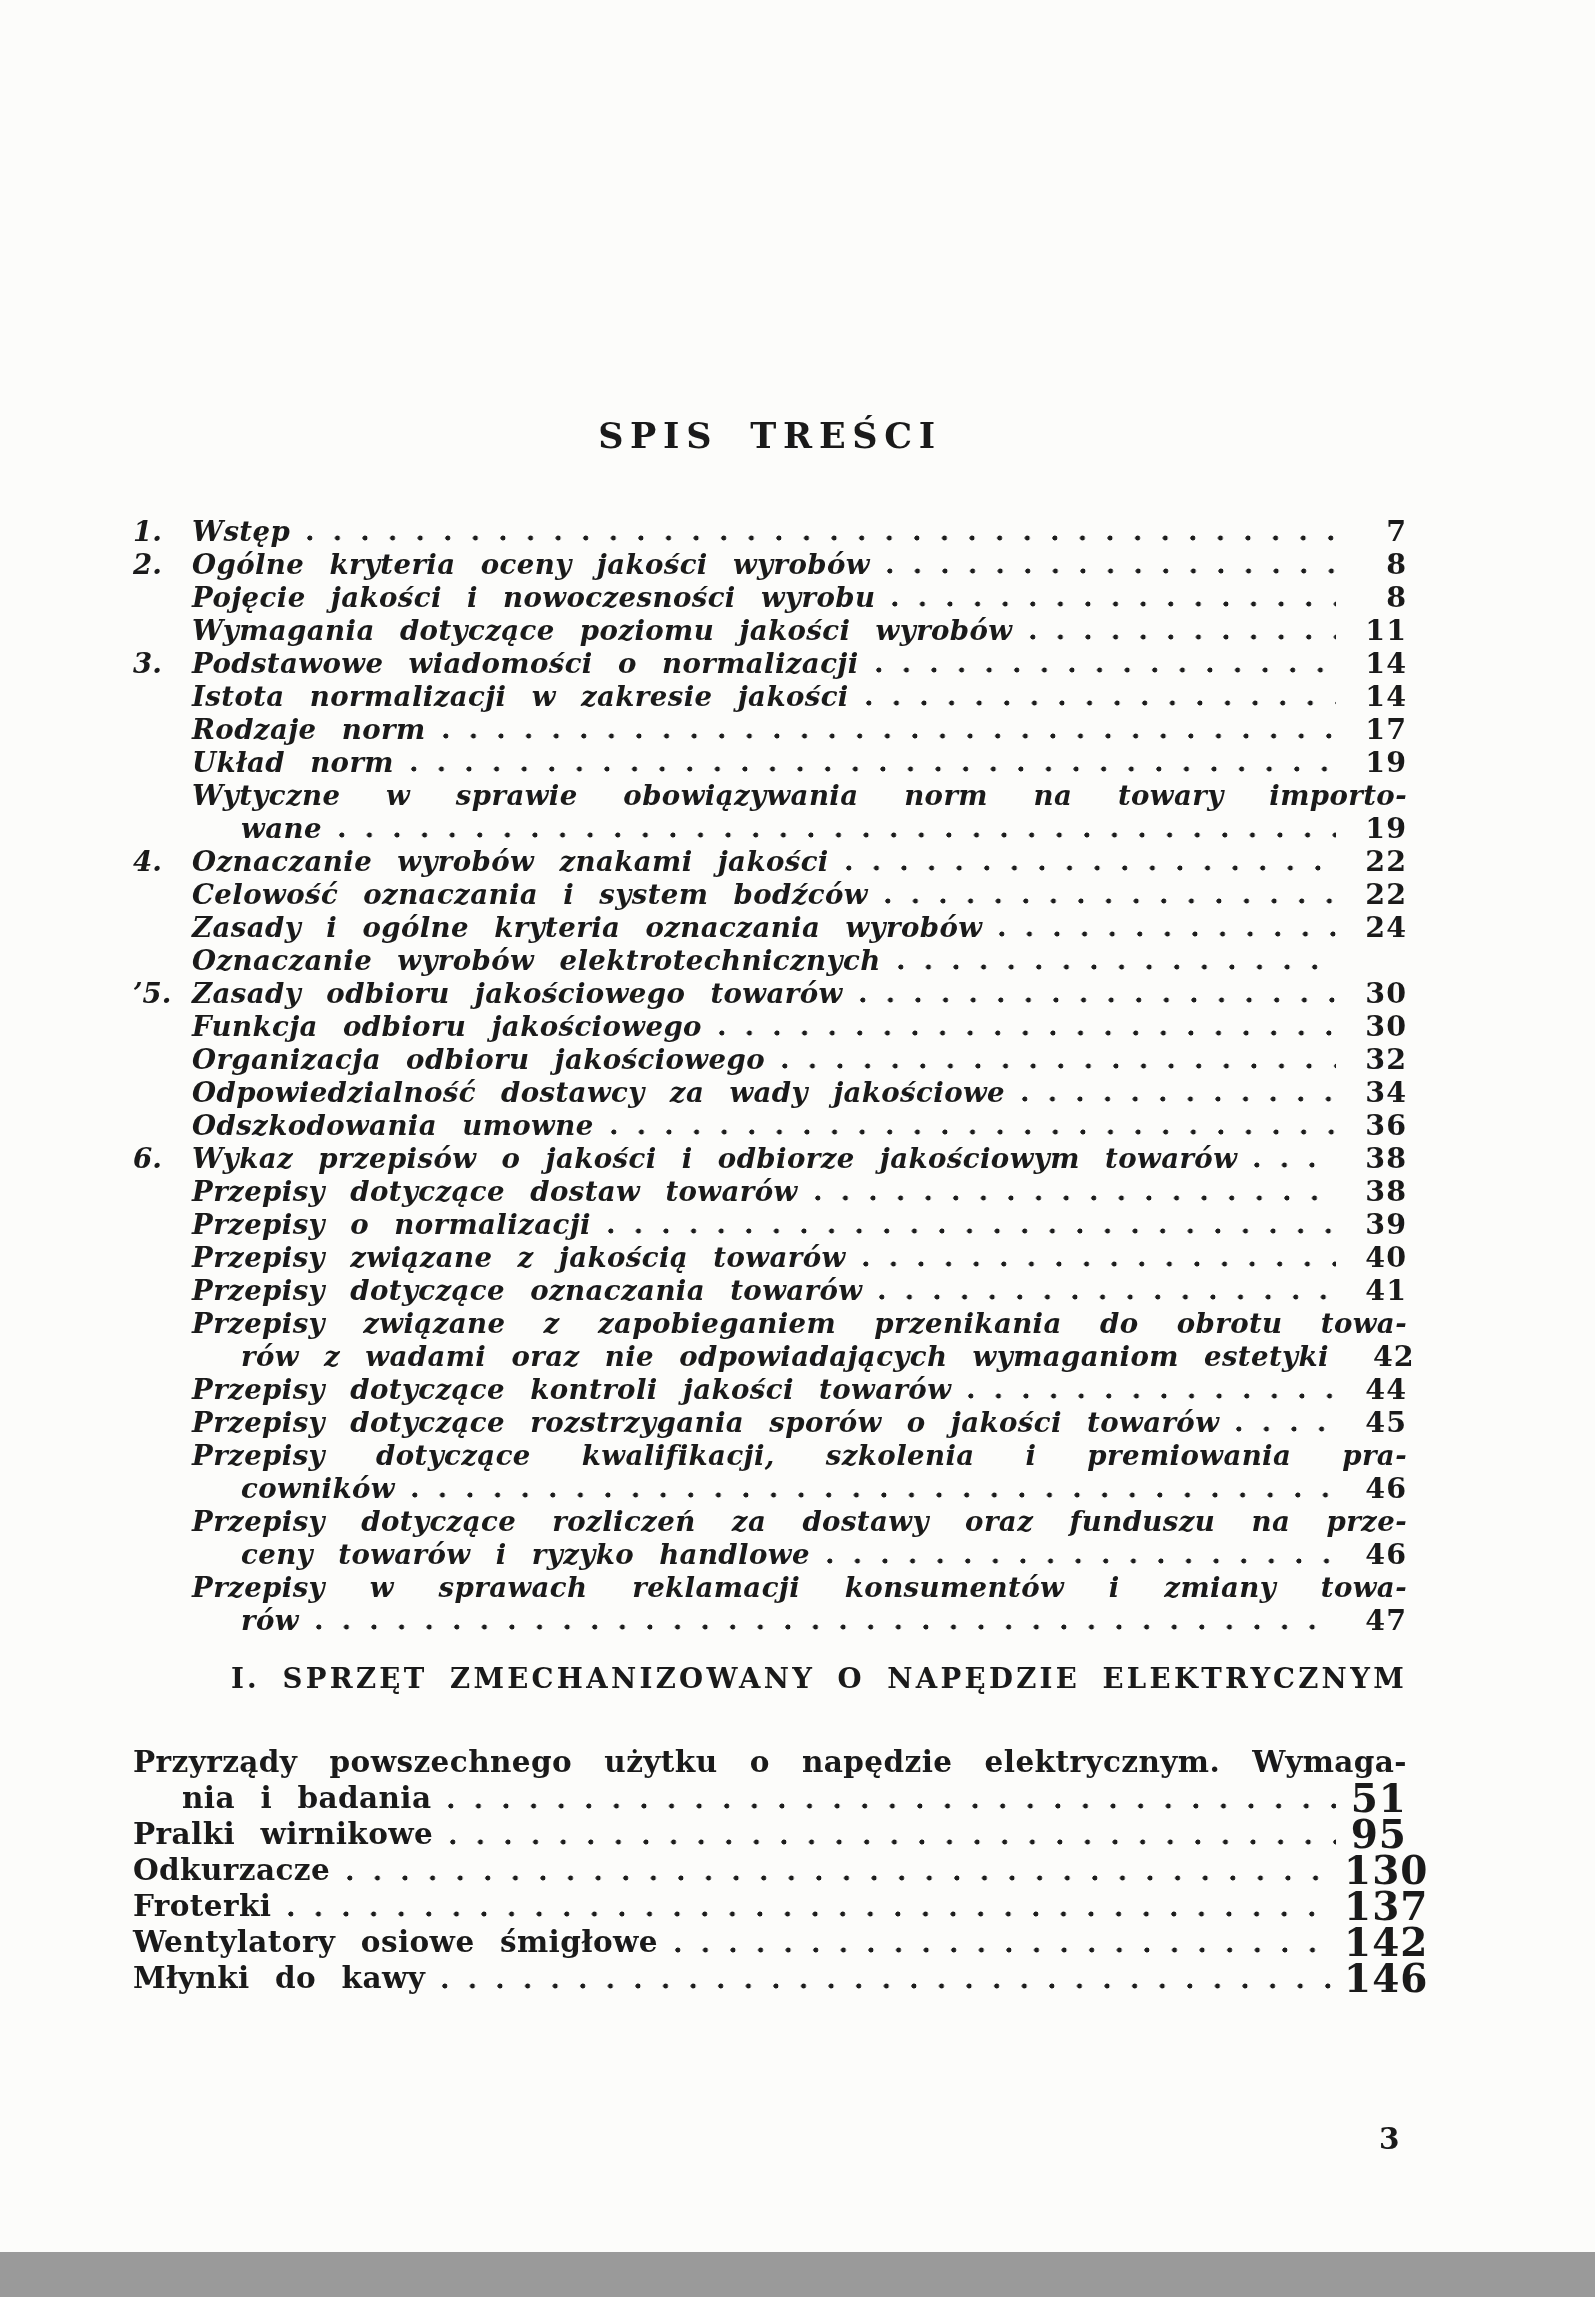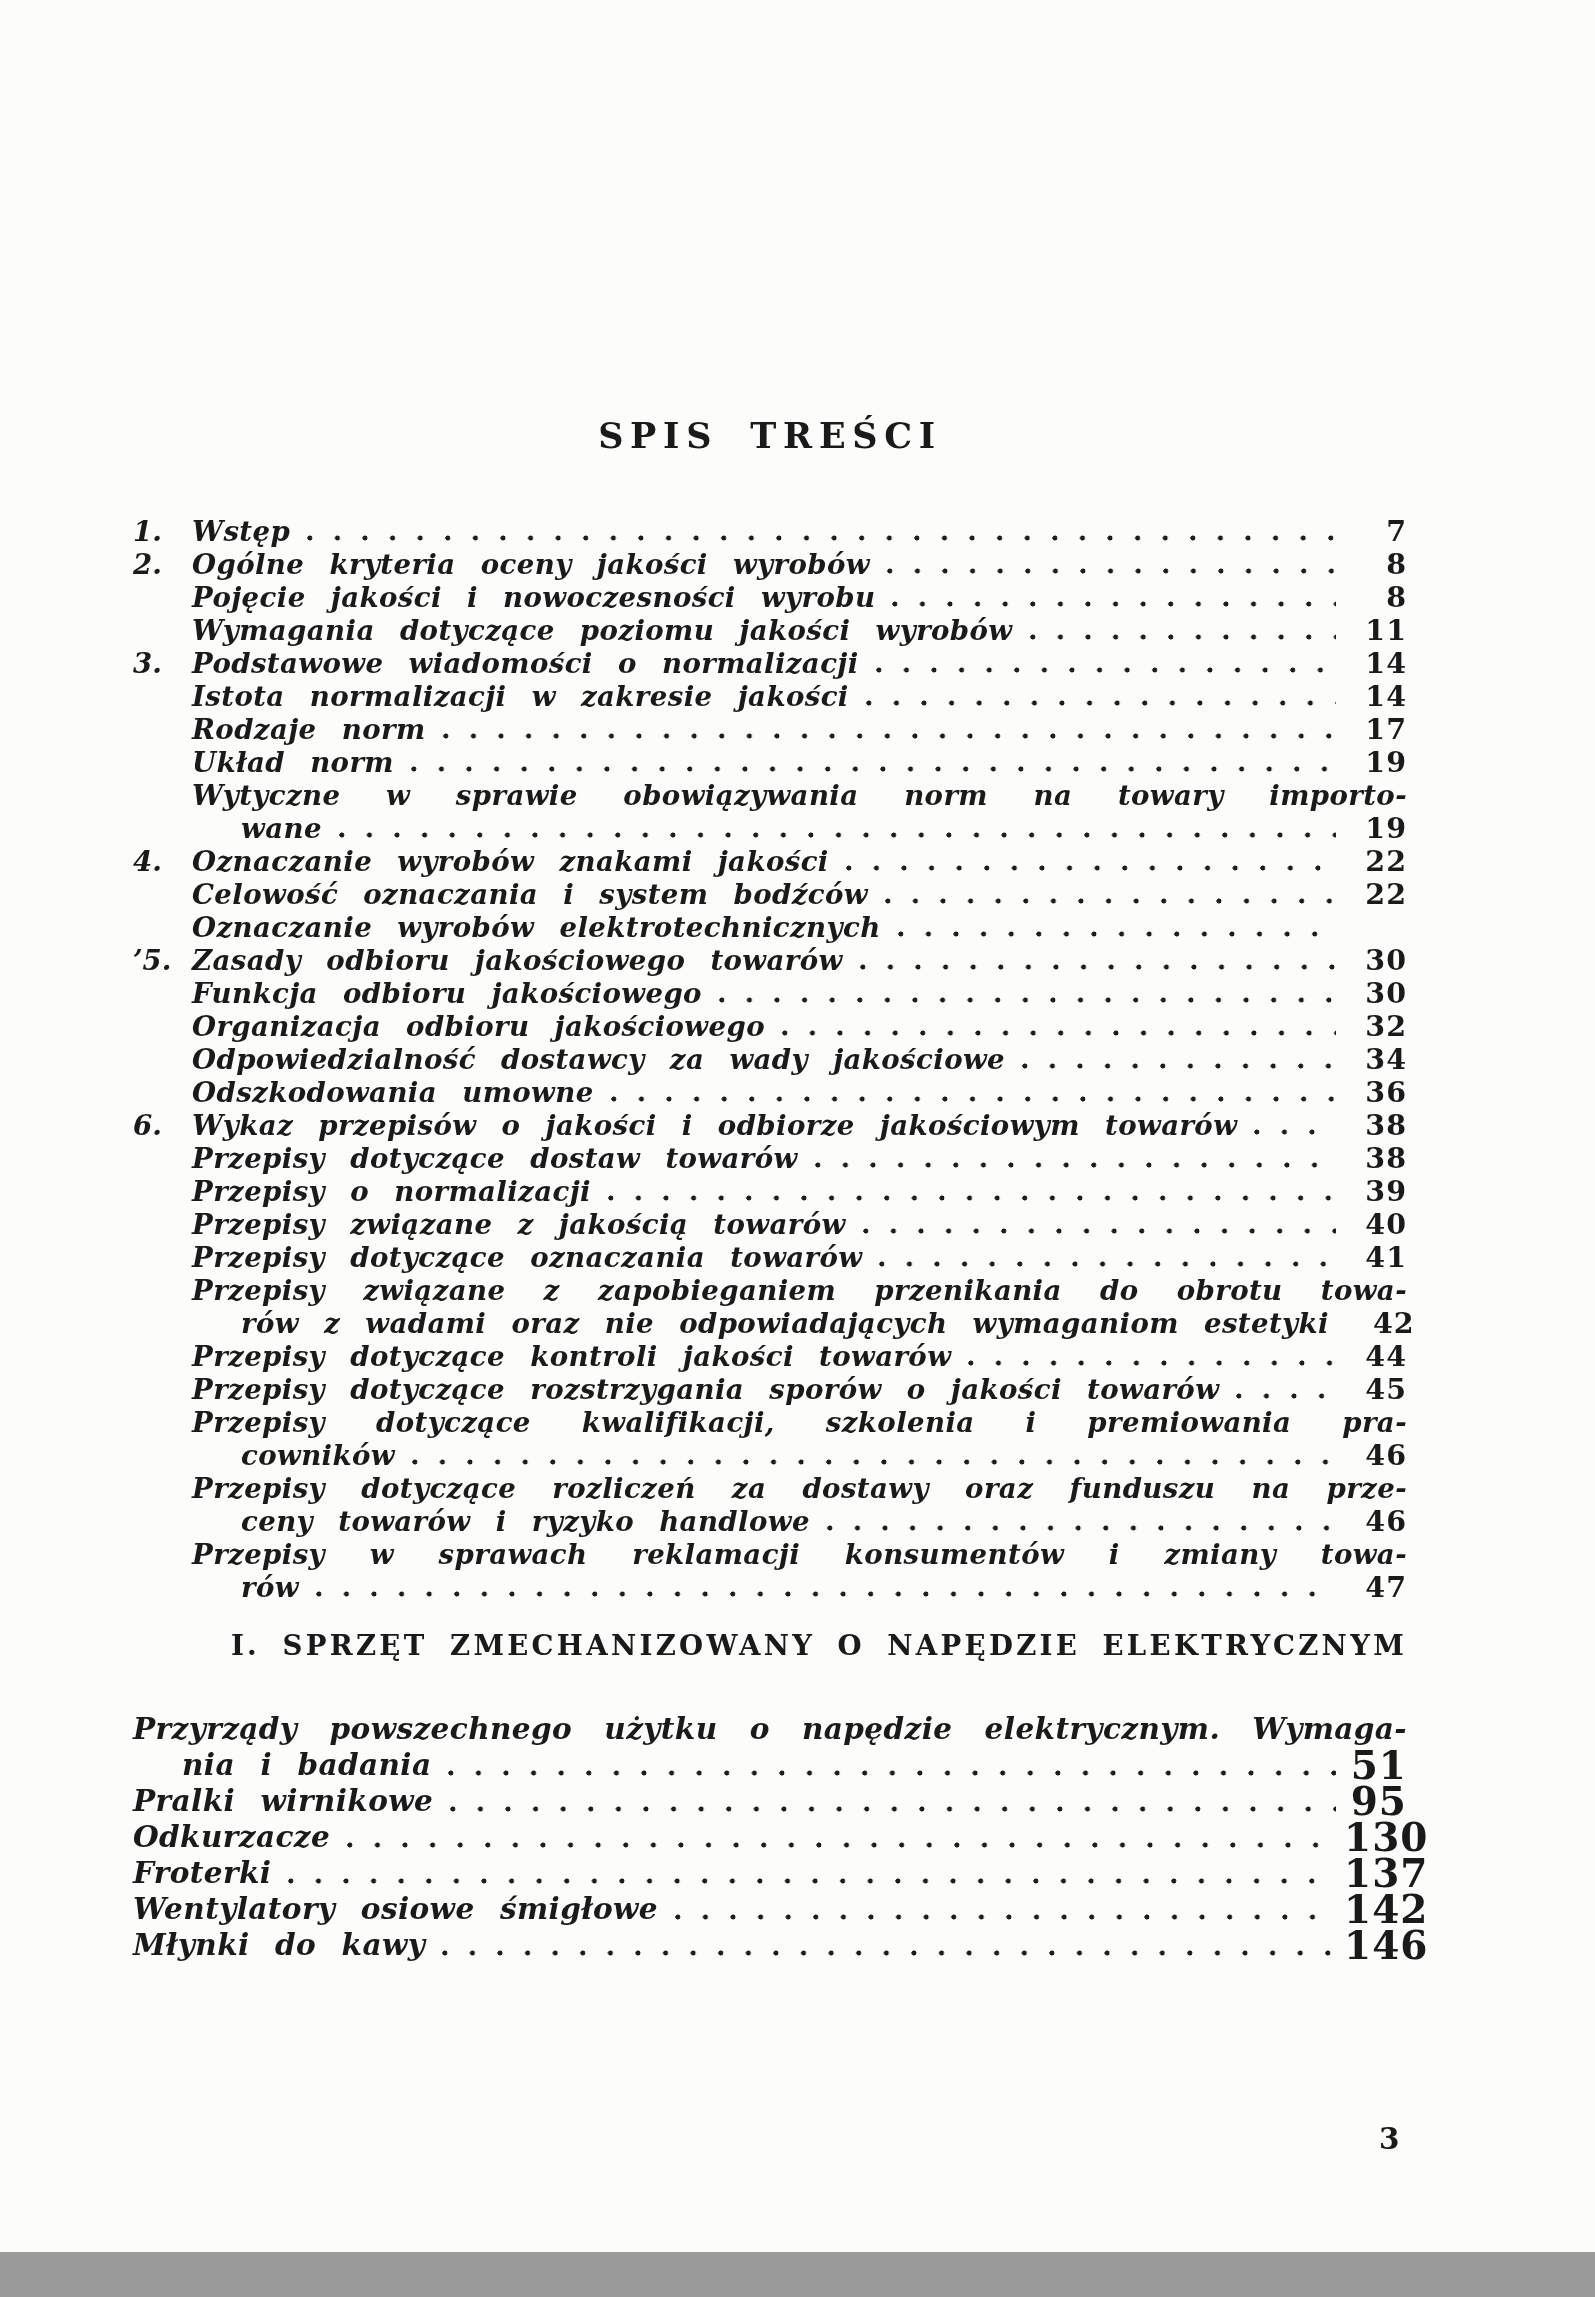--- a/index.html
+++ b/index.html
@@ -47,21 +47,21 @@
     margin:25px 0 49px 0;
     text-align:right;
     font-size:27.6px; font-weight:bold; font-style:normal;
     letter-spacing:3.3px;
     word-spacing:9.5px;
     white-space:nowrap;
   }
 
   .sec2 { font-style:normal; font-weight:bold; font-size:29.5px; }
   .sec2 .row { height:36px; line-height:36px; }
-  .sec2 .txt { word-spacing:0.5em;font-style:italic; }
+  .sec2 .txt { word-spacing:0.5em; }
   .sec2 .leader {
     height:36px;
     background-image:radial-gradient(circle at 4.8px 26px, #1c1c1c 2.2px, rgba(0,0,0,0) 2.8px);
     background-size:27.6px 36px;
   }
   .sec2 .pg { font-size:39px; }
 
   .folio {
     position:absolute; left:1379px; top:2121px;
     font-size:29.5px; font-weight:bold;
@@ -153,20 +153,26 @@
         <span class="pg">22</span>
       </div>
 
       <div class="row">
         <span class="num"></span>
         <span class="txt">Celowość oznaczania i system bodźców</span>
         <span class="leader"></span>
         <span class="pg">22</span>
       </div>
 
+      <div class="row">
+        <span class="num"></span>
+        <span class="txt">Zasady i ogólne kryteria oznaczania wyrobów</span>
+        <span class="leader"></span>
+        <span class="pg">24</span>
+      </div>
 
       <div class="row">
         <span class="num"></span>
         <span class="txt">Oznaczanie wyrobów elektrotechnicznych</span>
         <span class="leader"></span>
         <span class="pg"></span>
       </div>
 
       <div class="row">
         <span class="num">’5.</span>

